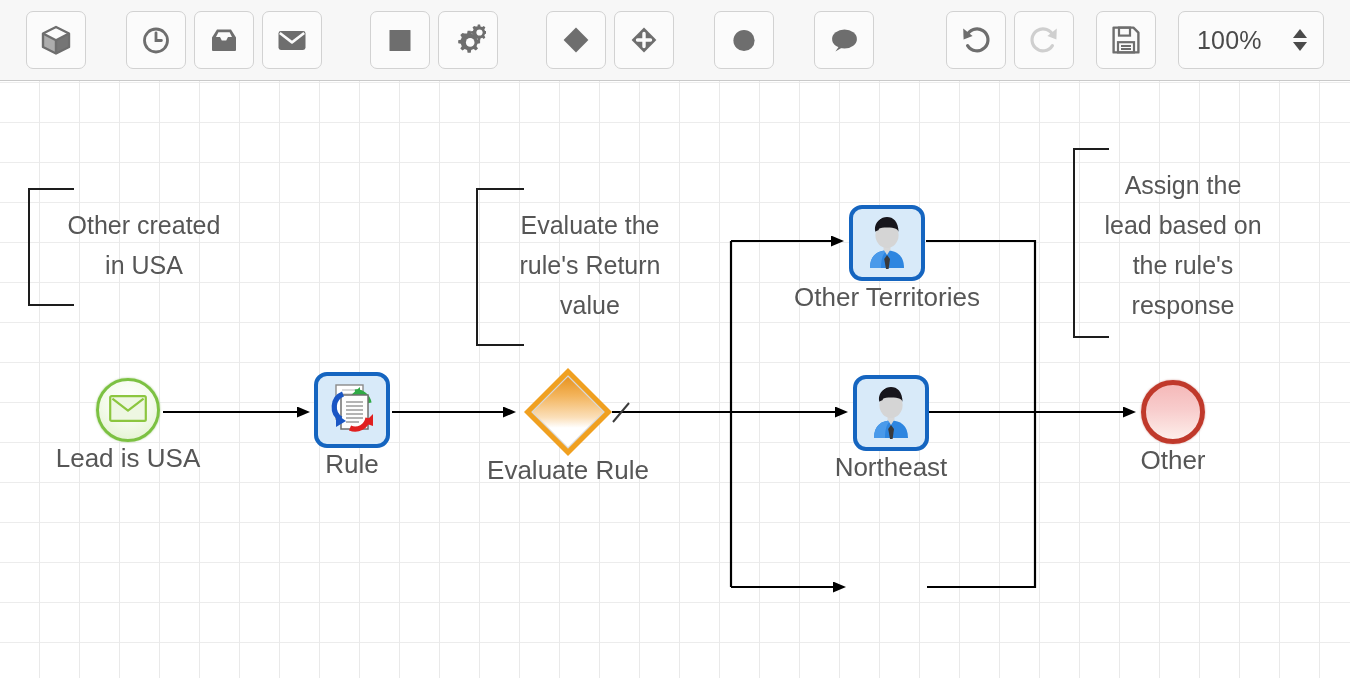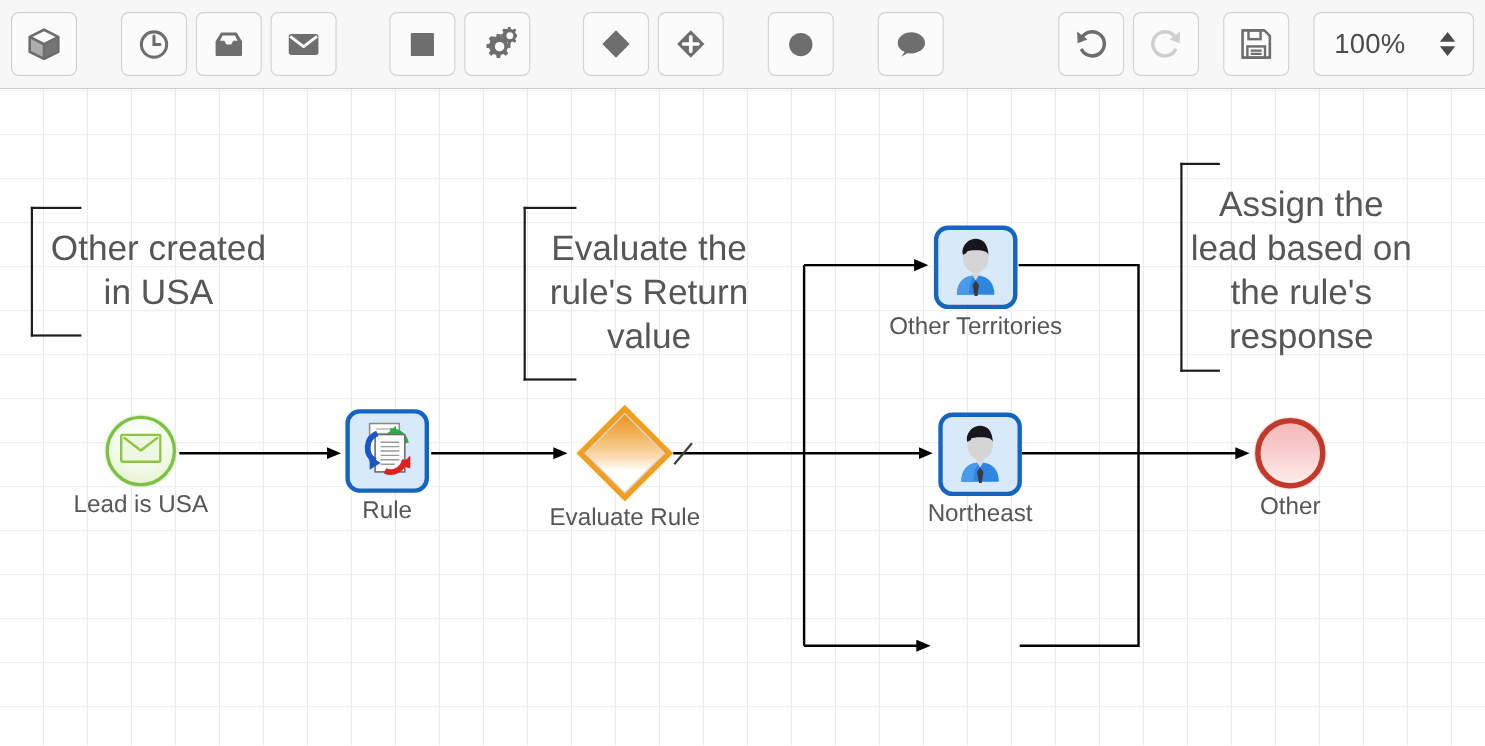--- a/index.html
+++ b/index.html
@@ -21,21 +21,21 @@
   #toolbar {
     position: absolute;
     left: 0; top: 0;
     width: 1350px;
     height: 81px;
     box-sizing: border-box;
     background: #f7f7f7;
     border-bottom: 1px solid #c9c9c9;
     display: flex;
     align-items: center;
-    padding: 0 10px;
+    padding: 0 26px;
   }
 
   .tb-group {
     display: flex;
     align-items: center;
     gap: 8px;
   }
   .tb-gap-sm { width: 22px; }
   .tb-gap-md { width: 40px; }
   .tb-gap-lg { width: 48px; }
@@ -115,21 +115,21 @@
 
   
   .node {
     position: absolute;
     display: flex;
     flex-direction: column;
     align-items: center;
   }
   .node-label {
     margin-top: 3px;
-    font-size: 22px;
+    font-size: 26px;
     color: #565656;
     white-space: nowrap;
     line-height: 26px;
   }
 
   
   .start-evt {
     width: 64px; height: 64px;
     border-radius: 50%;
     border: 3px solid #7cc142;
@@ -173,21 +173,21 @@
   .annot-bracket {
     position: absolute;
     left: 0; top: 0;
     border-left: 2px solid #1d1d1d;
     border-top: 2px solid #1d1d1d;
     border-bottom: 2px solid #1d1d1d;
     box-sizing: border-box;
   }
   .annot-text {
     position: absolute;
-    font-size: 32px;
+    font-size: 25px;
     line-height: 40px;
     color: #565656;
     text-align: center;
     white-space: pre-line;
   }
 </style>
 </head>
 <body>
 
 <div id="app">

